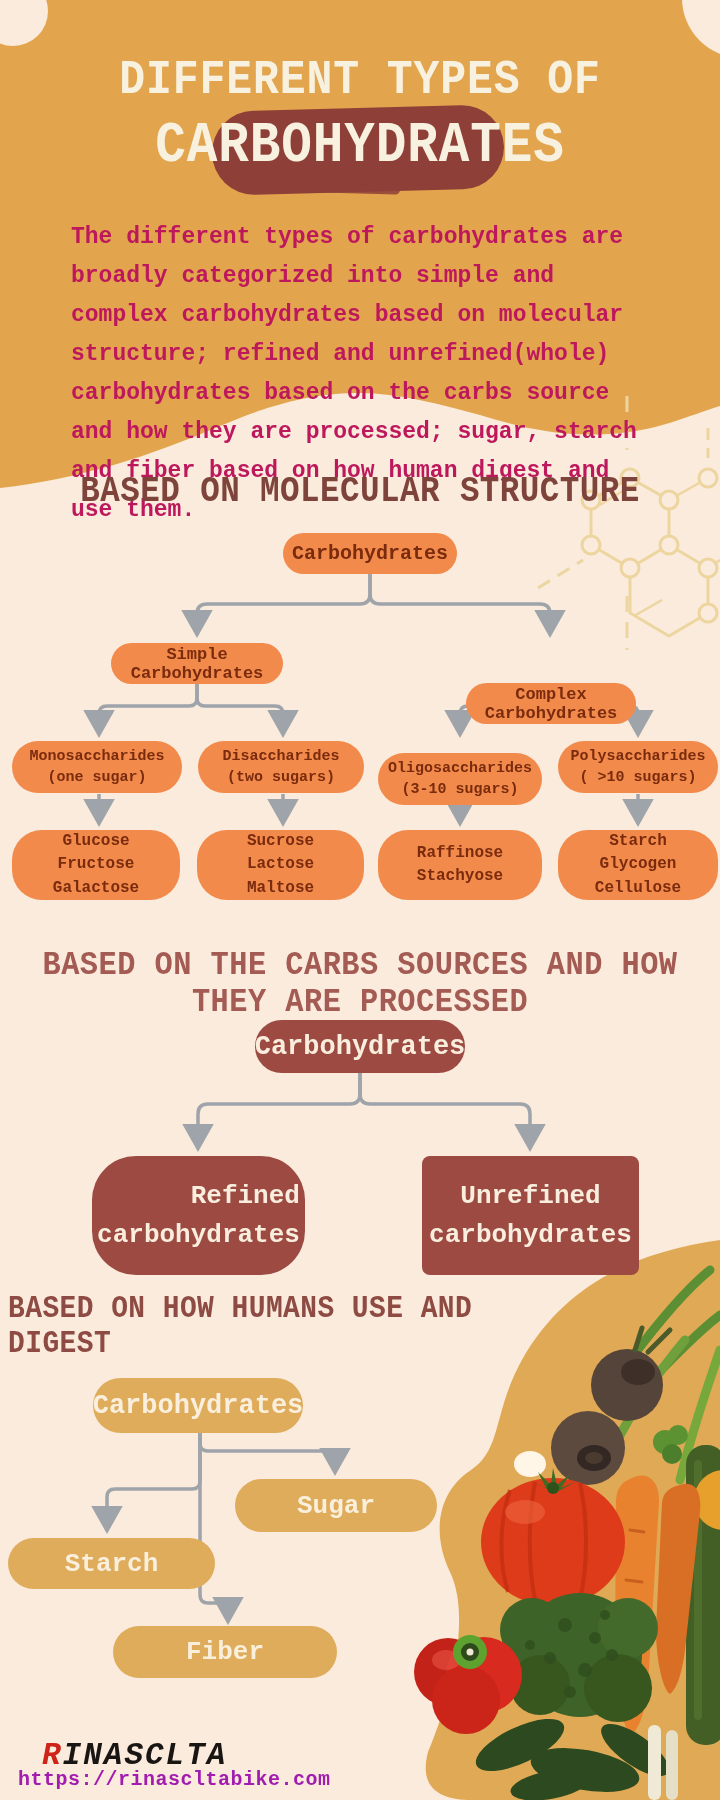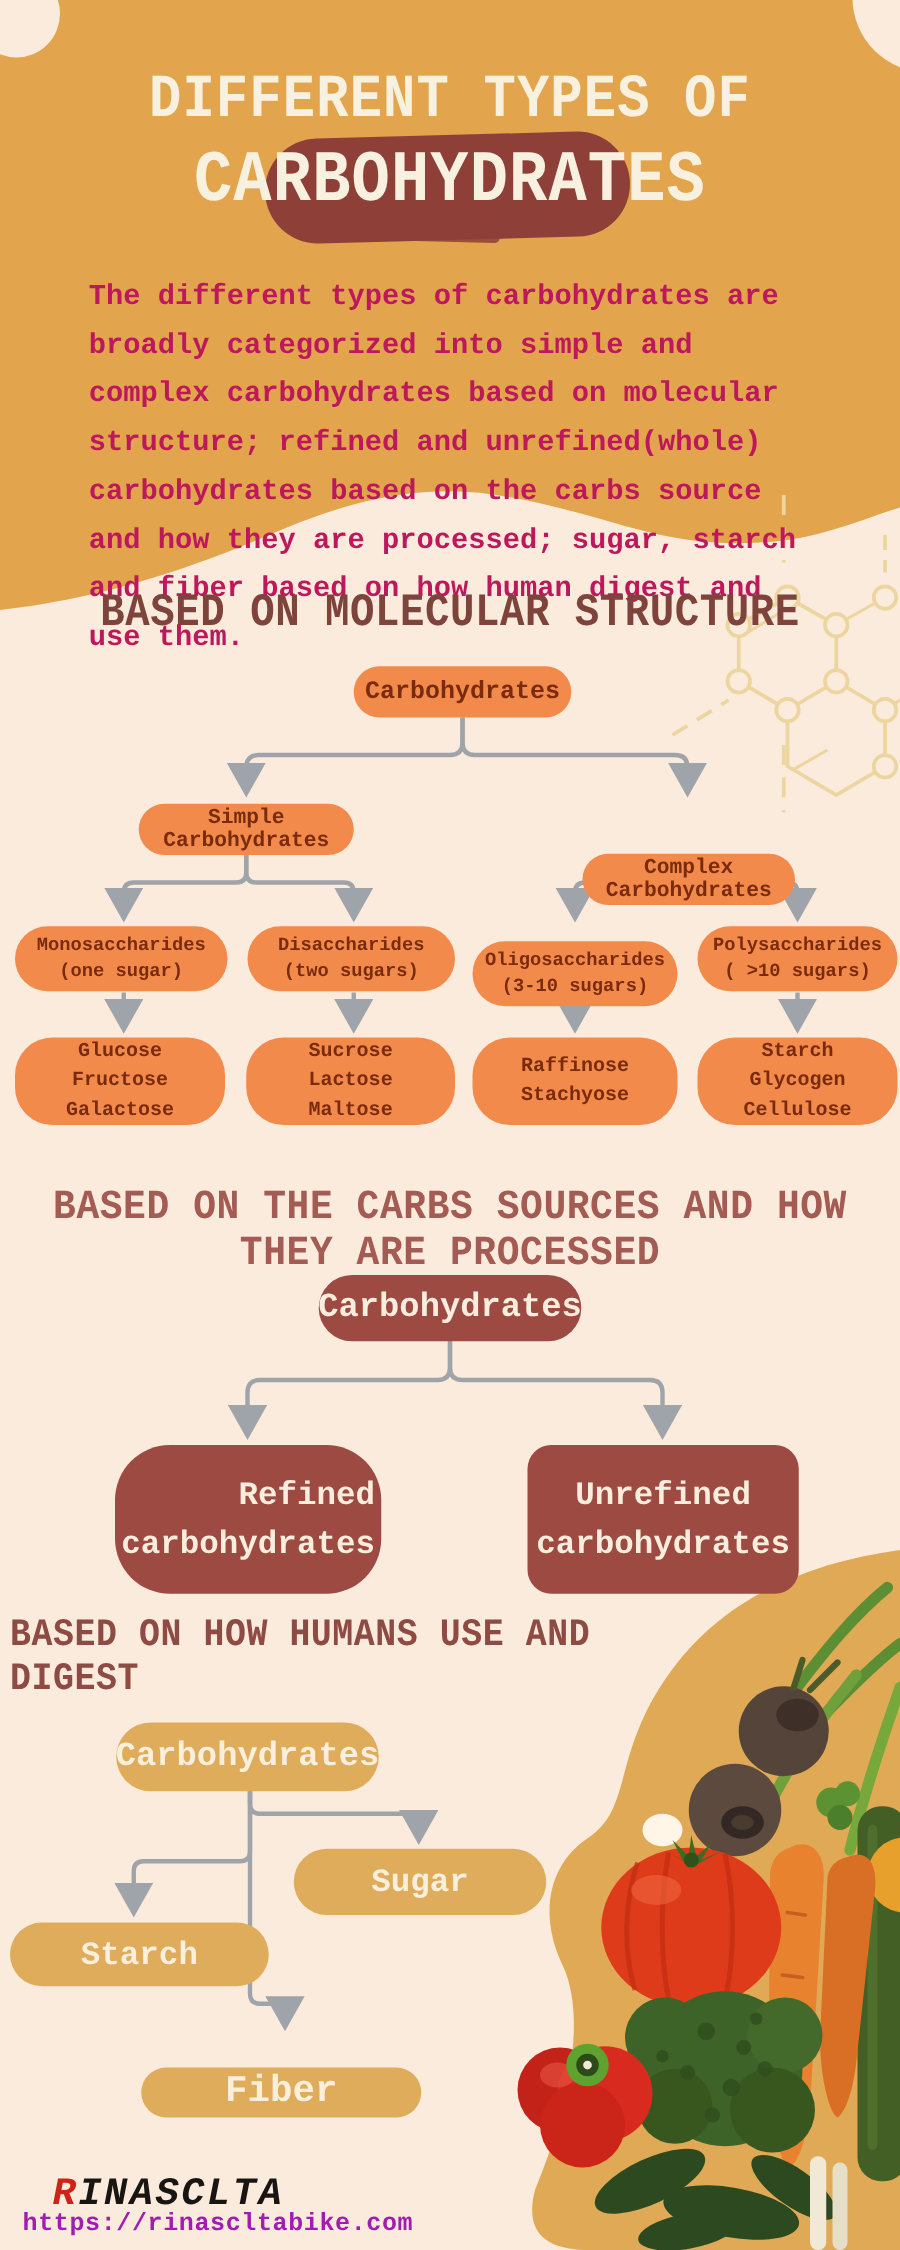--- a/index.html
+++ b/index.html
@@ -142,21 +142,21 @@
 Maltose</div>
   <div class="abs node orange" style="left:378px;top:830px;width:164px;height:70px;border-radius:30px;font-size:16px;line-height:1.45;text-align:center;">Raffinose
 Stachyose</div>
   <div class="abs node orange" style="left:558px;top:830px;width:160px;height:70px;border-radius:30px;font-size:16px;line-height:1.45;">Starch
 Glycogen
 Cellulose</div>
 
   <div class="abs node maroon" style="left:255px;top:1020px;width:210px;height:53px;border-radius:27px;font-size:27px;">Carbohydrates</div>
   <div class="abs node maroon" style="left:92px;top:1156px;width:213px;height:119px;border-radius:44px;font-size:26px;line-height:1.5;text-align:right;">Refined
 carbohydrates</div>
-  <div class="abs node maroon" style="left:422px;top:1156px;width:217px;height:119px;border-radius:19px;font-size:26px;line-height:1.5;">Unrefined
+  <div class="abs node maroon" style="left:422px;top:1156px;width:217px;height:119px;border-radius:8px;font-size:26px;line-height:1.5;">Unrefined
 carbohydrates</div>
 
   <svg class="abs veg" width="340" height="570" viewBox="0 0 340 570">
     <path d="M340,10 C255,22 185,55 143,128 C112,183 123,218 91,240 C60,260 50,300 70,342 C92,388 70,470 48,522 C38,560 62,570 92,570 L340,570 Z" fill="#E0A955"></path>
     <ellipse cx="150" cy="234" rx="16" ry="13" fill="#FFF6E8"></ellipse>
 
     <g stroke="#5C8F33" stroke-width="9" stroke-linecap="round">
       <path d="M250,130 C280,90 305,60 330,40"></path>
       <path d="M262,160 C295,125 320,100 340,85"></path>
       <path d="M300,250 C315,190 330,150 340,120" stroke="#76A83C"></path>
@@ -236,18 +236,18 @@
       <ellipse cx="66" cy="430" rx="14" ry="10" fill="#E85544" opacity=".6"></ellipse>
       <circle cx="90" cy="422" r="17" fill="#5EA32F"></circle>
       <circle cx="90" cy="422" r="9" fill="#2F4A1A"></circle>
       <circle cx="90" cy="422" r="3.5" fill="#EFE9D6"></circle>
     </g>
   </svg>
 
   <div class="abs node tan" style="left:93px;top:1378px;width:210px;height:55px;border-radius:28px;font-size:27px;">Carbohydrates</div>
   <div class="abs node tan" style="left:235px;top:1479px;width:202px;height:53px;border-radius:27px;font-size:26px;">Sugar</div>
   <div class="abs node tan" style="left:8px;top:1538px;width:207px;height:51px;border-radius:26px;font-size:26px;">Starch</div>
-  <div class="abs node tan" style="left:113px;top:1626px;width:224px;height:40px;border-radius:27px;font-size:30px;margin-top:28px;">Fiber</div>
+  <div class="abs node tan" style="left:113px;top:1626px;width:224px;height:52px;border-radius:27px;font-size:26px;">Fiber</div>
 
   <div class="abs brand"><span class="r">R</span><span>INASCLTA</span></div>
   <a class="abs url" href="#">https://rinascltabike.com</a>
 
 </div>
 
 </body></html>

